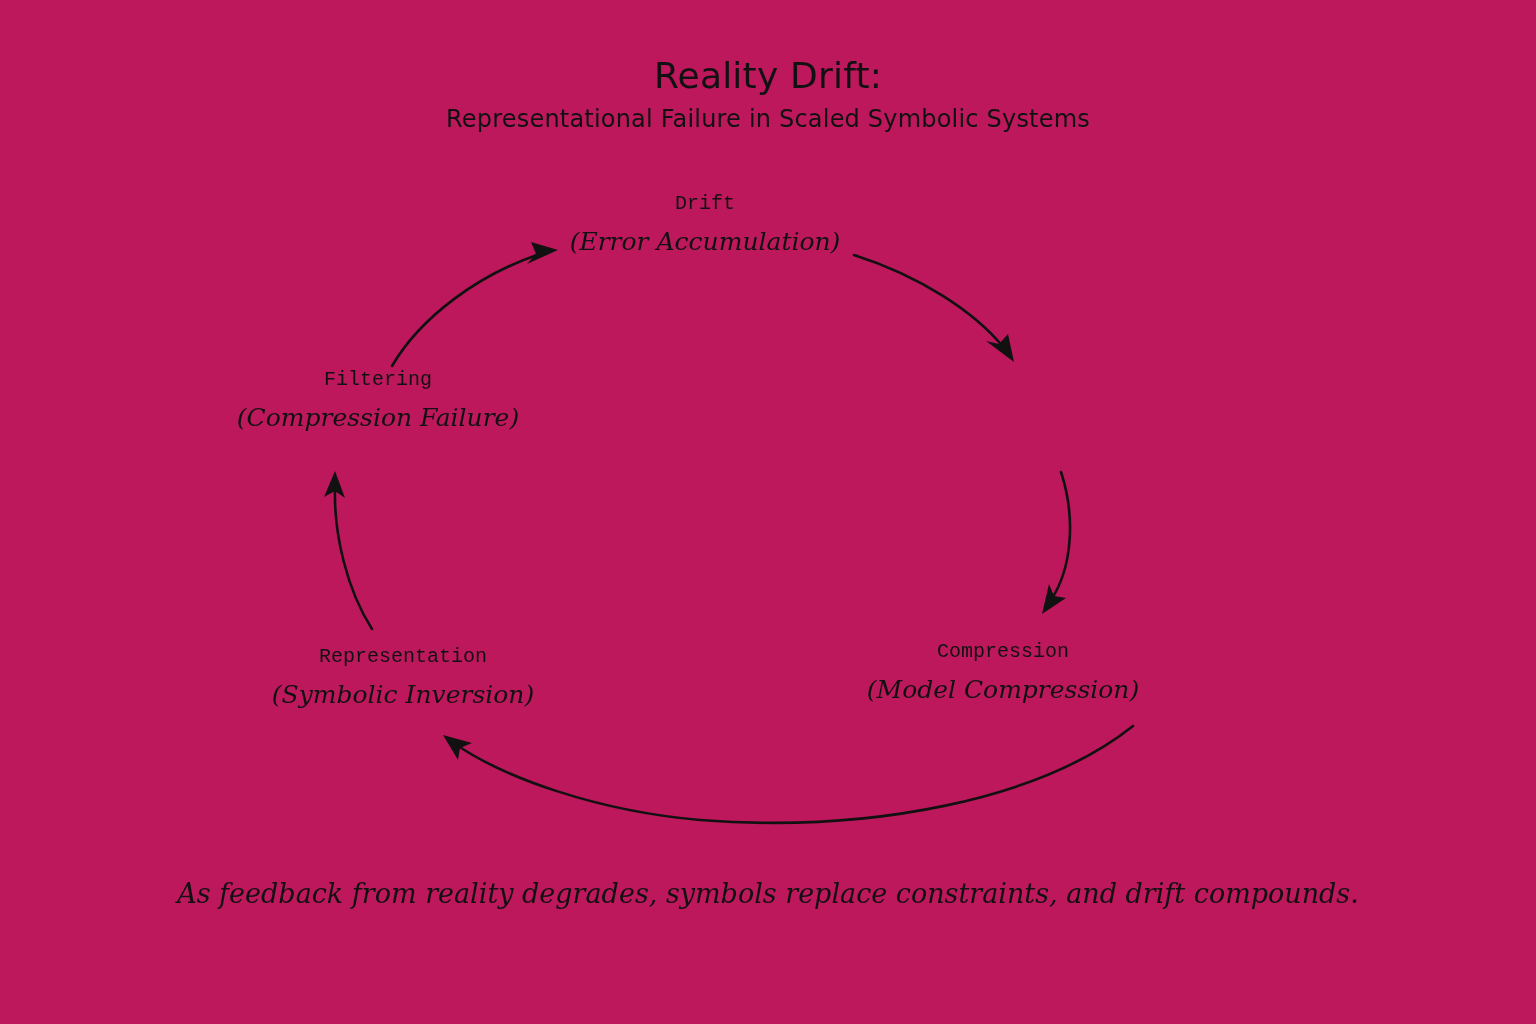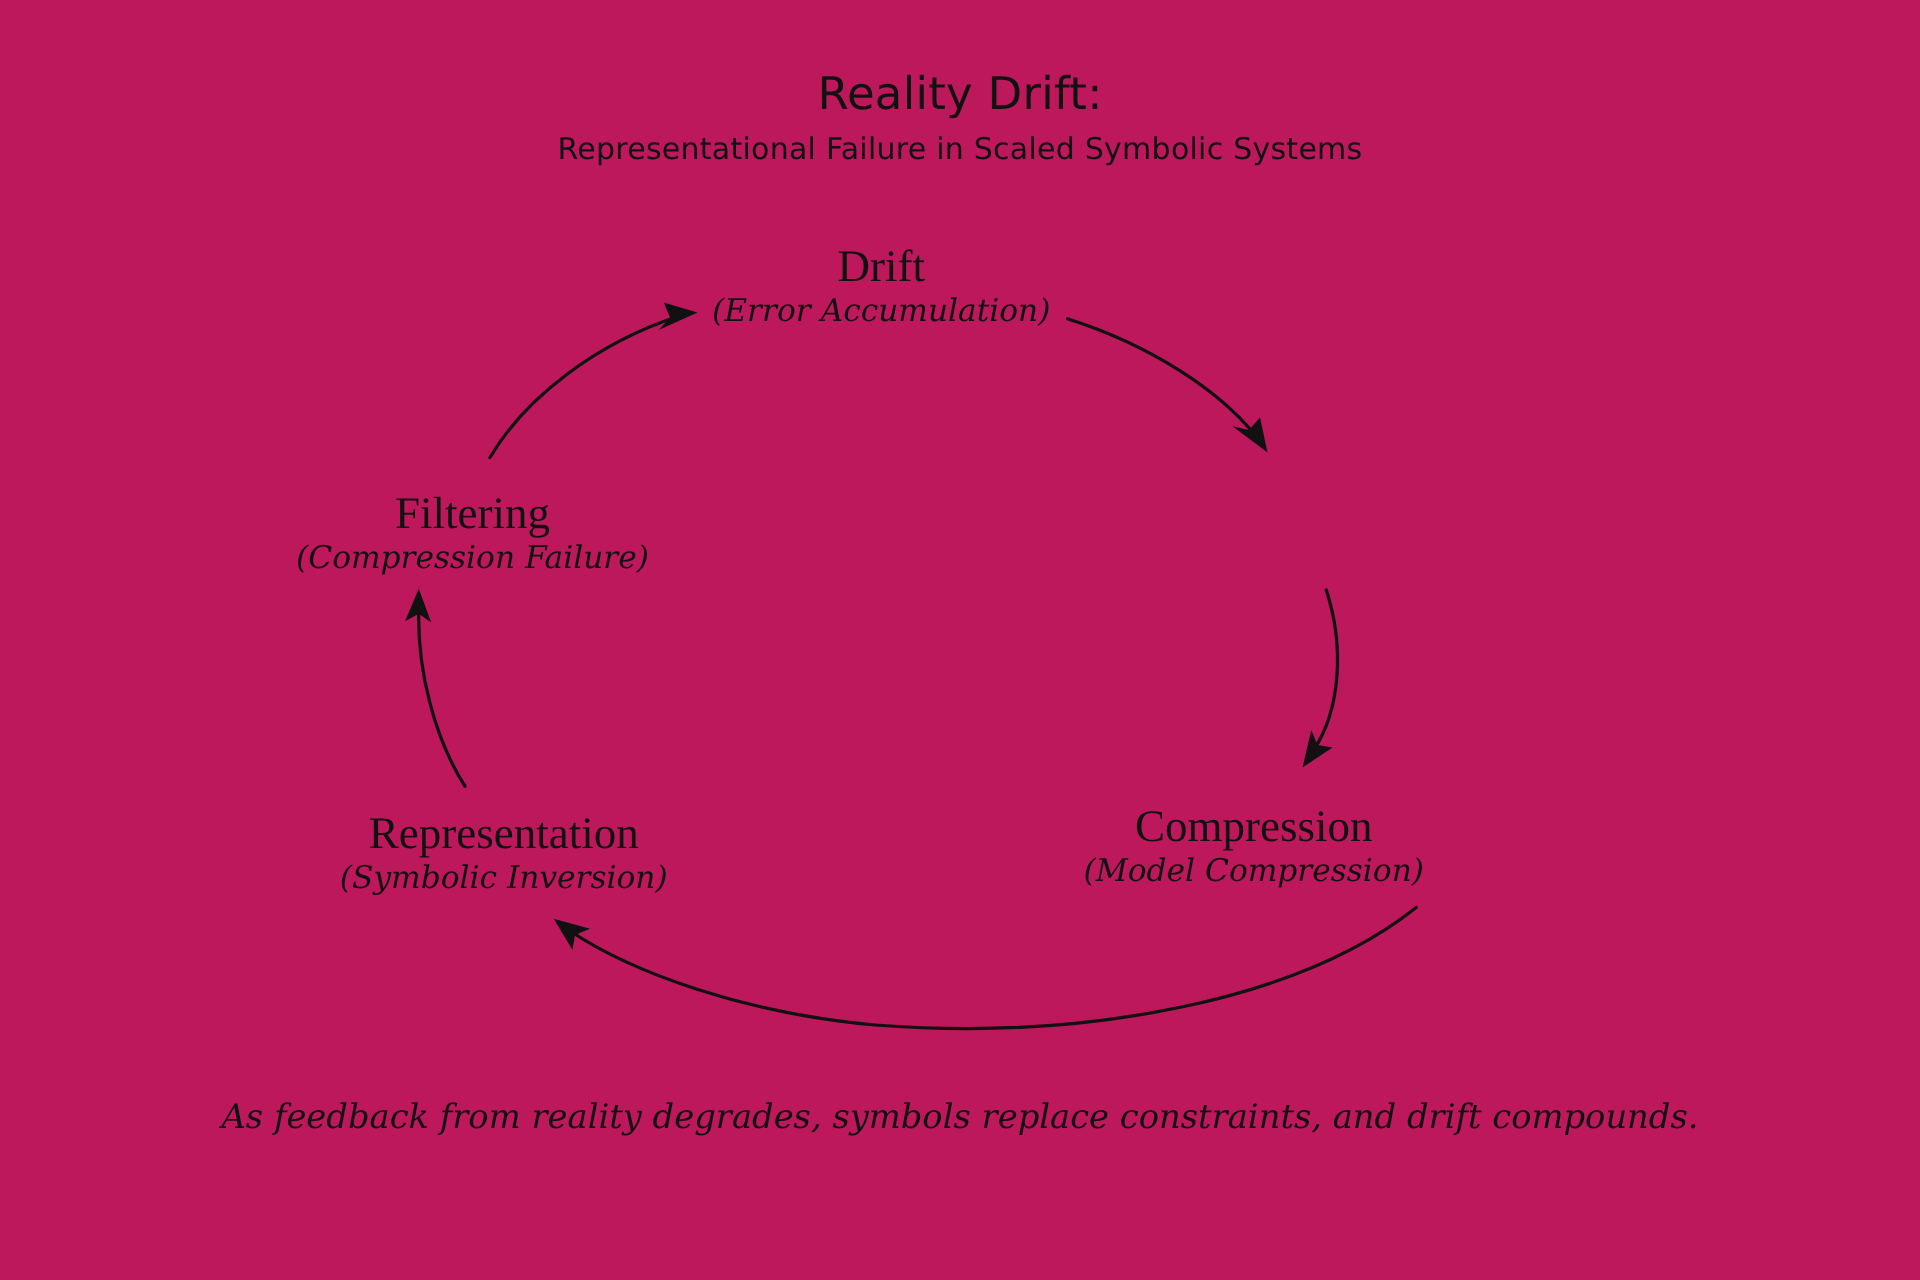--- a/index.html
+++ b/index.html
@@ -67,36 +67,36 @@
   }
 
   
   .node {
     position: absolute;
     text-align: center;
     white-space: nowrap;
     transform: translate(-50%, 0);
   }
   .node-title {
-    font-family: Liberation Serif, serif;
+    font-family: Liberation Mono, monospace;
     font-weight: 400;
-    font-size: 36px;
+    font-size: 20px;
     line-height: 1.18;
     color: #111111;
     display: block;
   }
   .node-sub {
     font-family: "DejaVu Serif", "Liberation Serif", serif;
     font-style: italic;
     font-weight: 400;
     font-size: 25px;
     line-height: 1.22;
     color: #111111;
     display: block;
-    margin-top: 0;
+    margin-top: 11px;
   }
 
   
   .caption {
     position: absolute;
     left: 0;
     top: 876px;
     width: 1536px;
     text-align: center;
     font-family: "DejaVu Serif", "Liberation Serif", serif;
@@ -156,21 +156,21 @@
     <div class="node" style="left:1003px; top:640px;">
       <span class="node-title">Compression</span>
       <span class="node-sub">(Model Compression)</span>
     </div>
 
     <div class="node" style="left:403px; top:645px;">
       <span class="node-title">Representation</span>
       <span class="node-sub">(Symbolic Inversion)</span>
     </div>
 
-    <div class="node" style="left:378px; top:389px;">
+    <div class="node" style="left:378px; top:368px;">
       <span class="node-title">Filtering</span>
       <span class="node-sub">(Compression Failure)</span>
     </div>
 
   </div>
 
   <div class="caption">As feedback from reality degrades, symbols replace constraints, and drift compounds.</div>
 
 </div>
 

